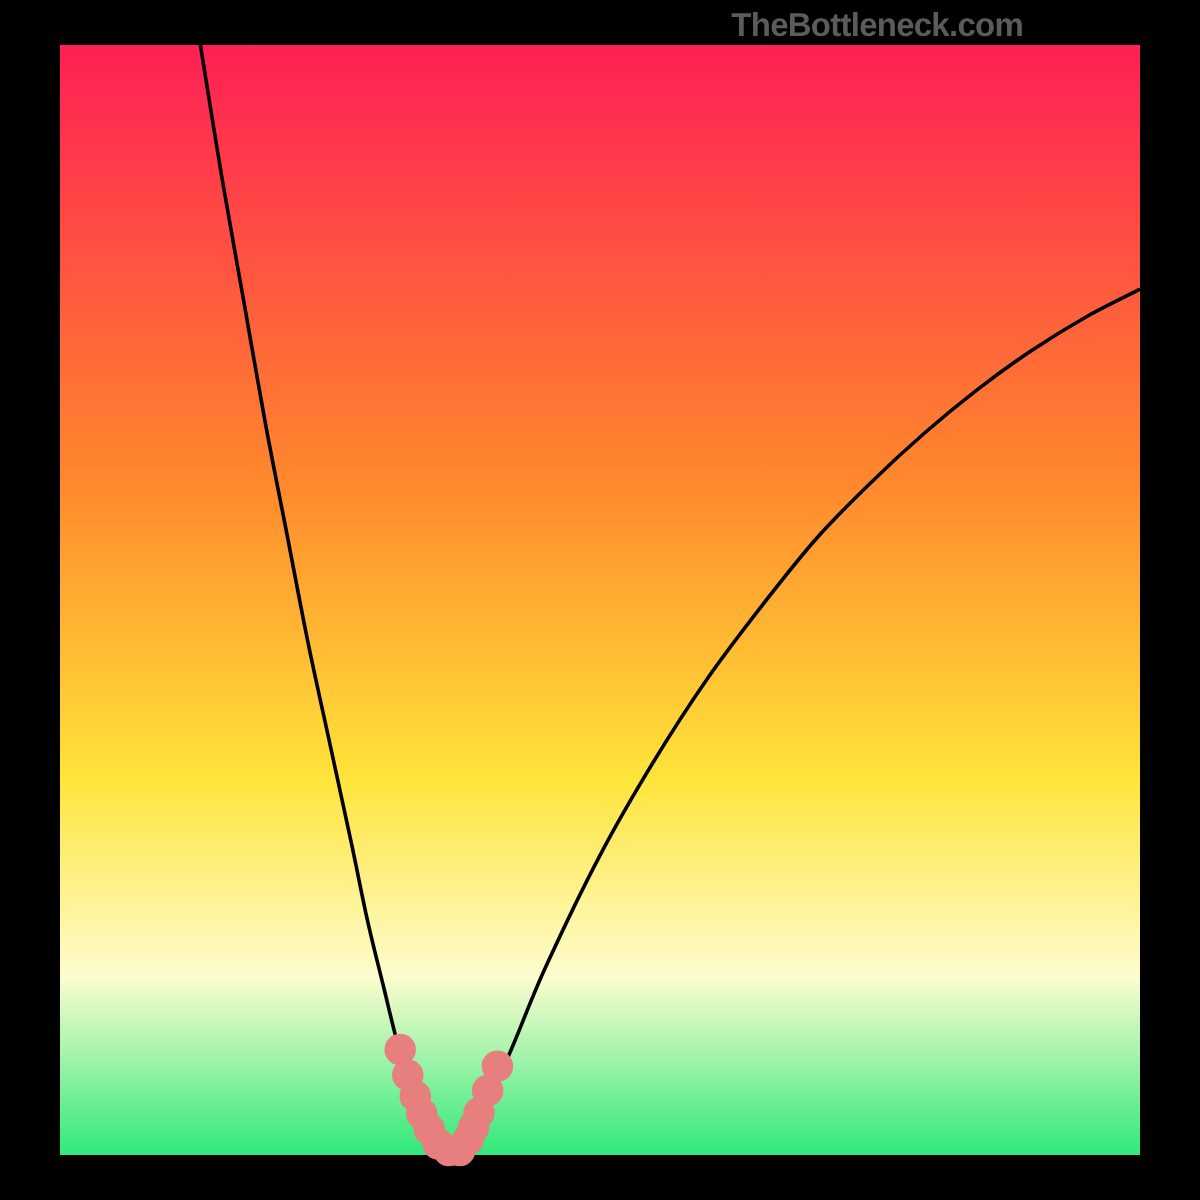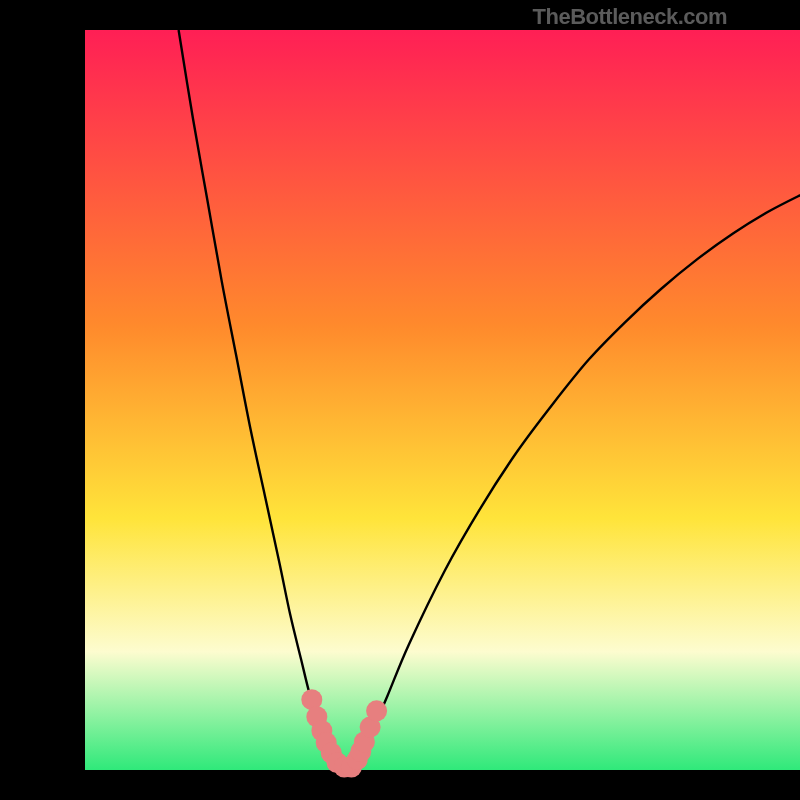--- a/index.html
+++ b/index.html
@@ -9,21 +9,20 @@
     height: 800px;
     background: #000;
     font-family: Arial, Helvetica, sans-serif;
     overflow: hidden;
   }
   .frame {
     position: relative;
     width: 692px;
     height: 800px;
     background: #000;
-    margin-left: 45px;
   }
   .watermark {
     position: absolute;
     top: 4px;
     right: 10px;
     font-size: 22px;
     font-weight: 600;
     color: #5b5b5b;
     letter-spacing: -0.5px;
   }

